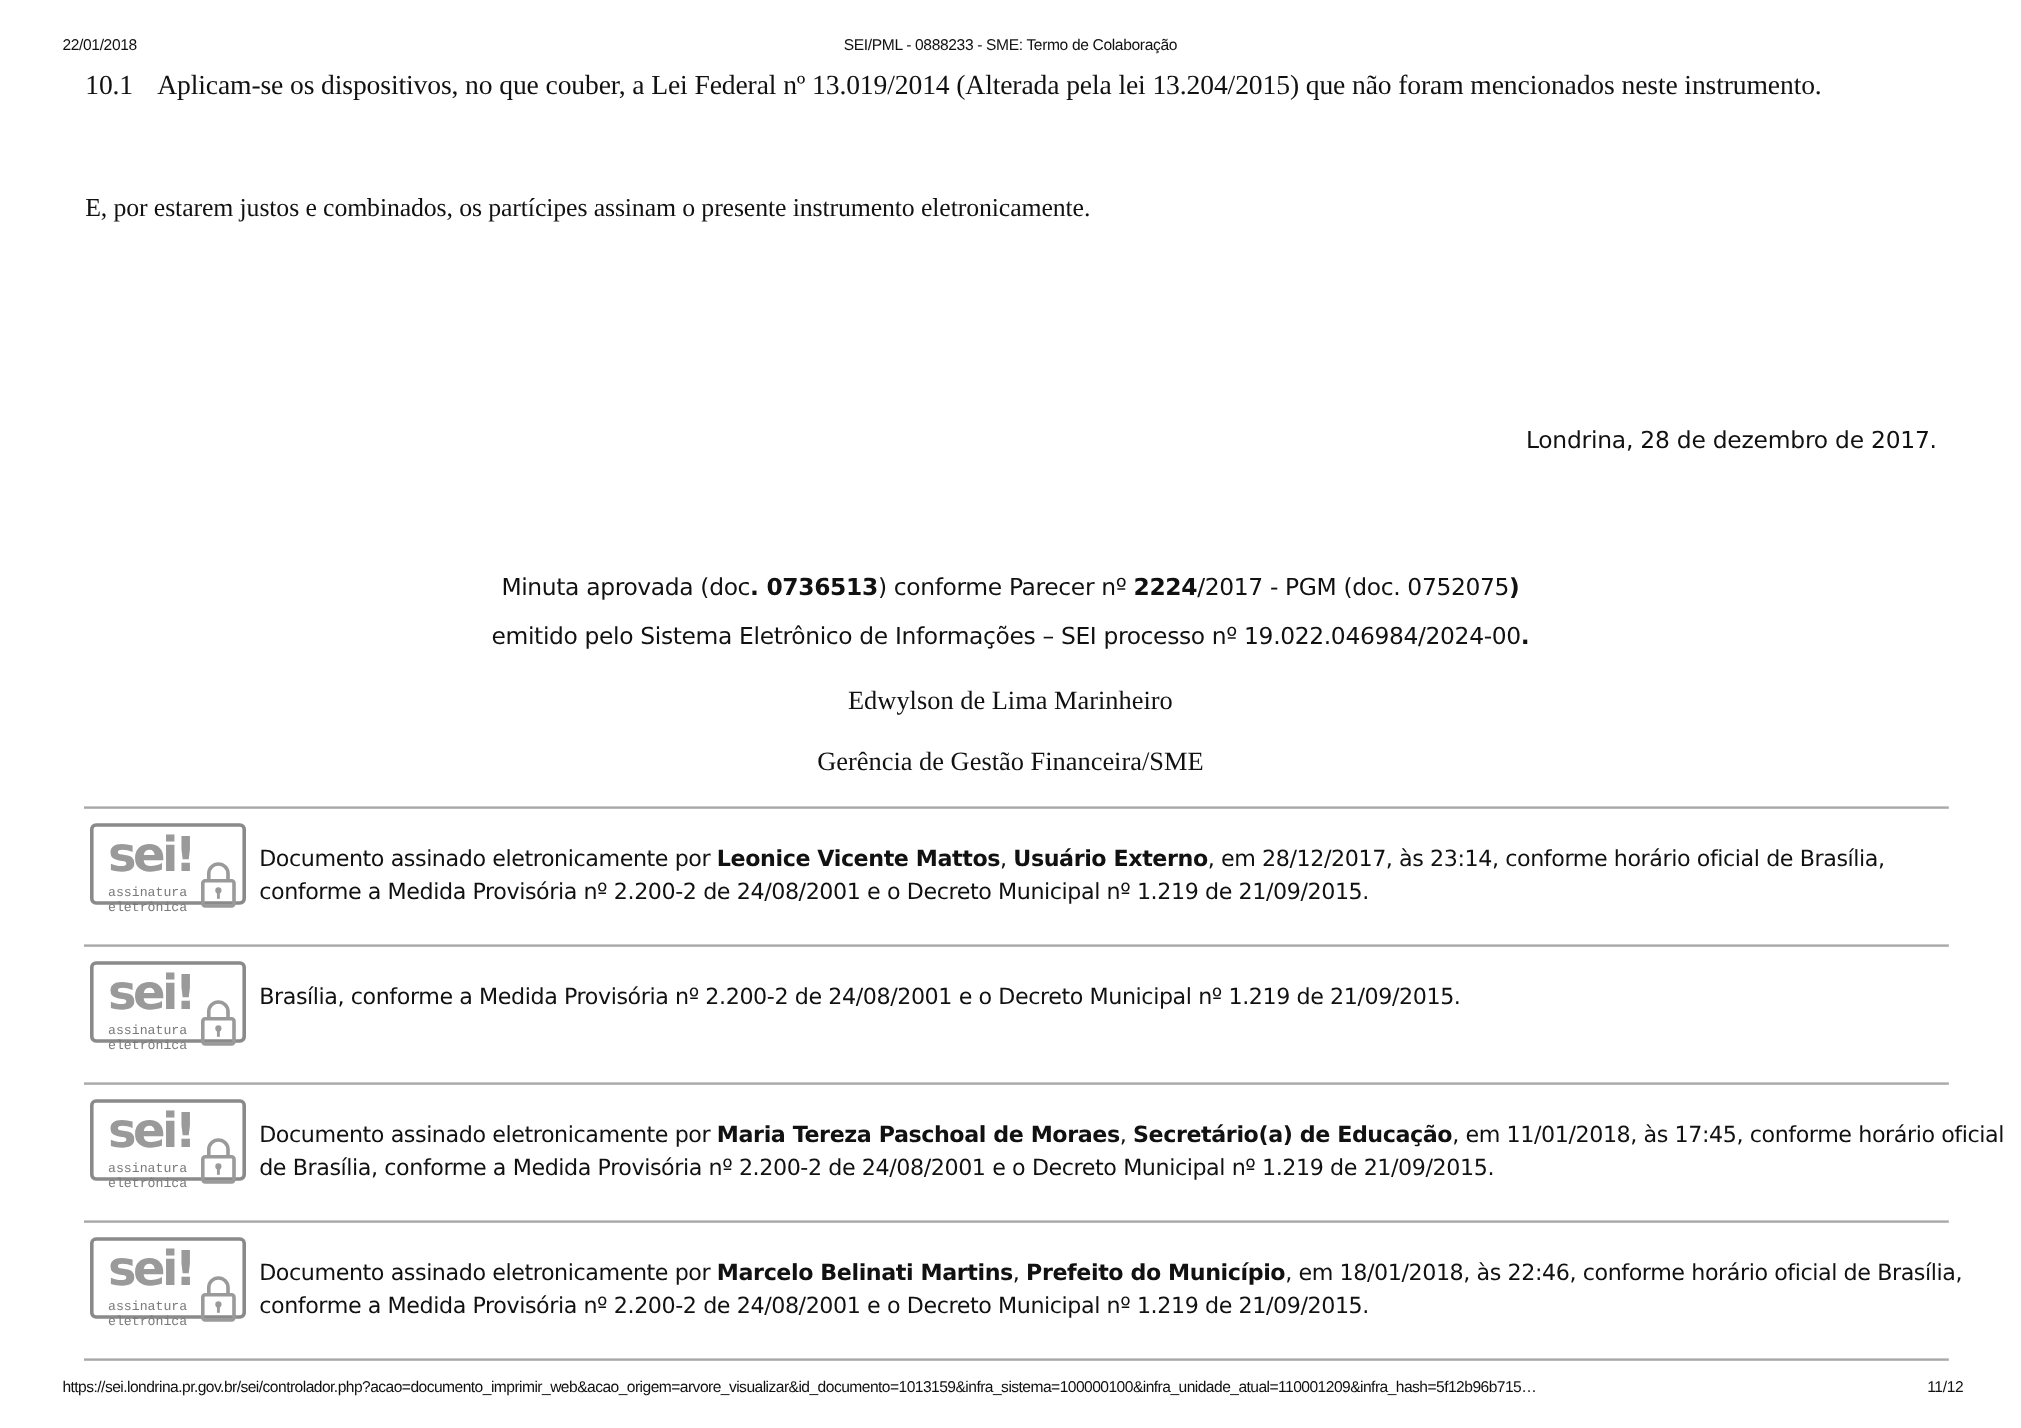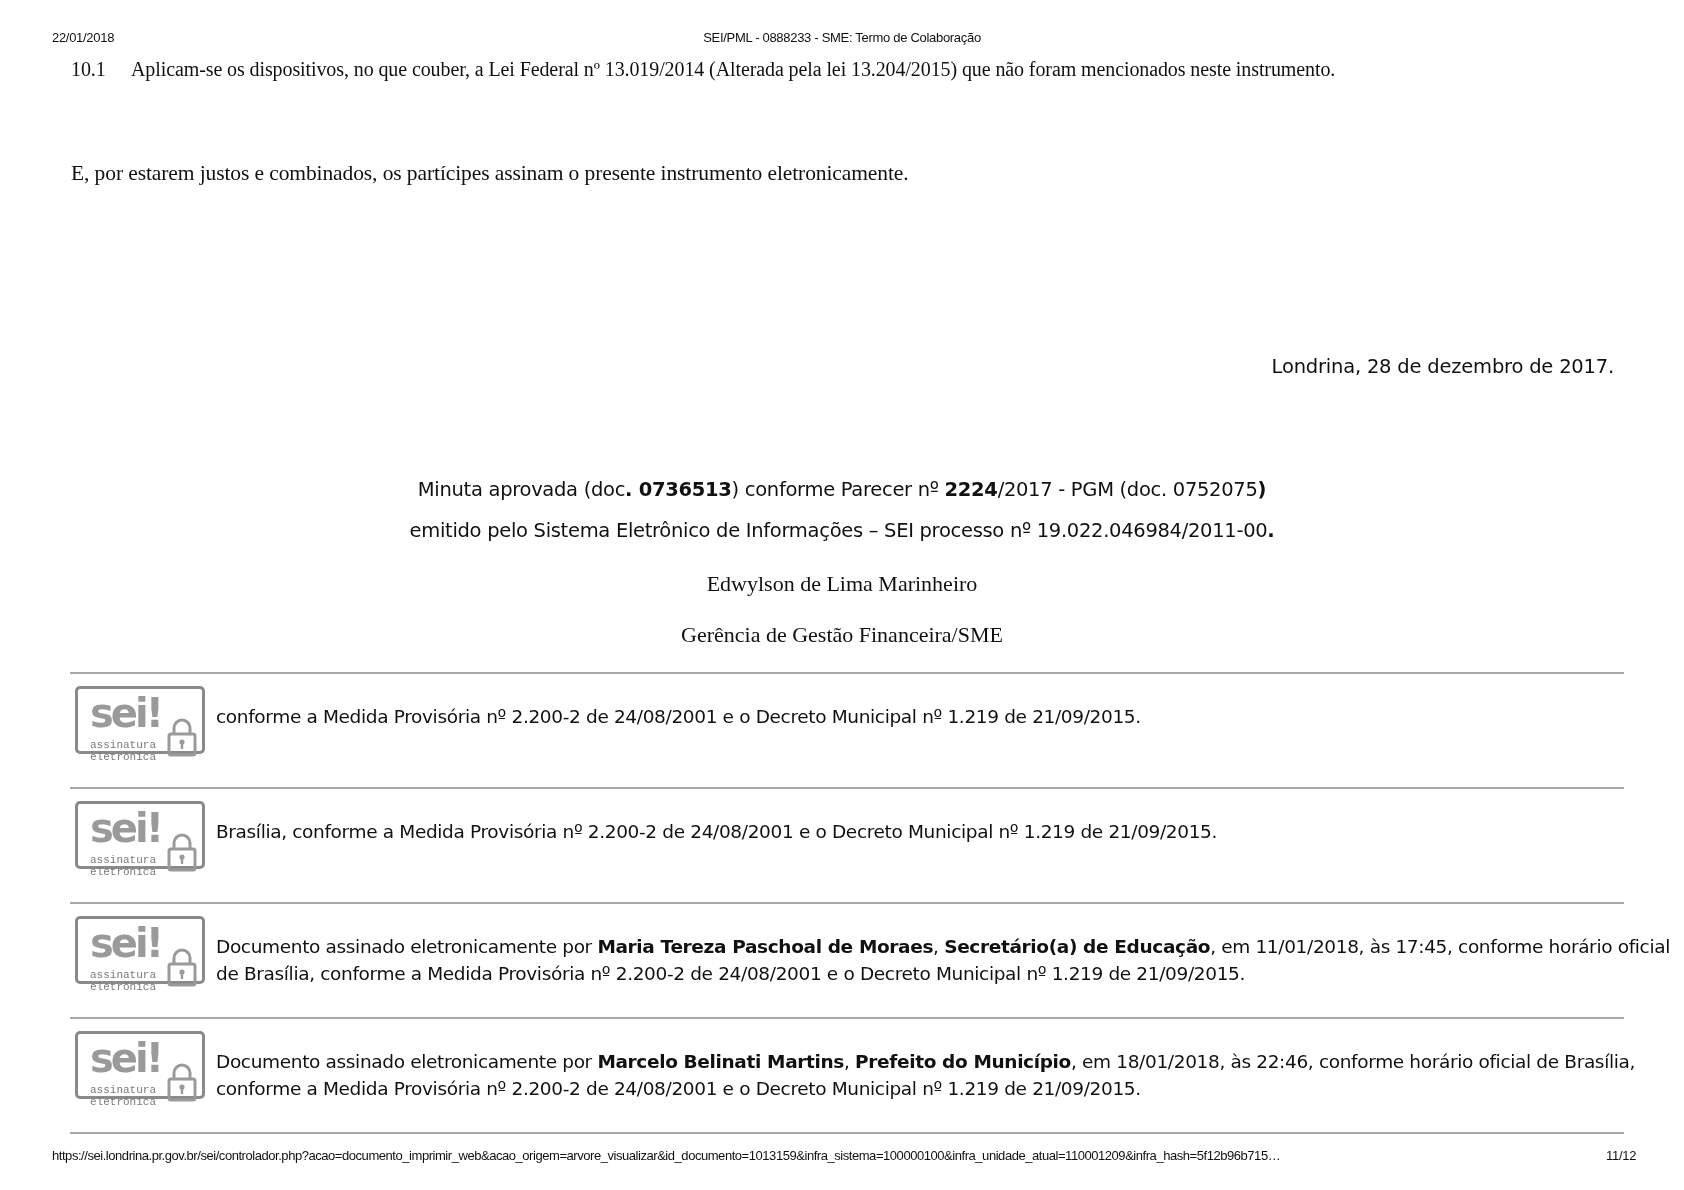--- a/index.html
+++ b/index.html
@@ -32,21 +32,21 @@
     }
     .calibri {
       font-family: "DejaVu Sans", sans-serif;
       color: #111;
     }
 
     .clause {
       position: absolute;
       left: 71px;
       top: 58px;
-      font-size: 20px;
+      font-size: 23px;
       white-space: nowrap;
       letter-spacing: -0.1px;
     }
     .clause .num { display: inline-block; width: 60px; }
 
     .closing {
       position: absolute;
       left: 71px;
       top: 161px;
       font-size: 21.5px;
@@ -154,41 +154,42 @@
 </div>
 
 <div class="closing serif">E, por estarem justos e combinados, os partícipes assinam o presente instrumento eletronicamente.</div>
 
 <div class="place-date calibri">Londrina, 28 de dezembro de 2017.</div>
 
 <div class="centered approval-1 calibri">
   <span>Minuta aprovada (doc</span><b>. 0736513</b><span>) conforme Parecer nº </span><b>2224</b><span>/2017 - PGM (doc. 0752075</span><b>)</b>
 </div>
 <div class="centered approval-2 calibri">
-  <span>emitido pelo Sistema Eletrônico de Informações – SEI processo nº 19.022.046984/2011-00</span><b>.</b>
+  <span>emitido pelo Sistema Eletrônico de Informações – SEI processo nº 19.022.046984/2024-00</span><b>.</b>
 </div>
 
 <div class="centered signer-name serif">Edwylson de Lima Marinheiro</div>
 <div class="centered signer-dept serif">Gerência de Gestão Financeira/SME</div>
 
 <div class="sig-area">
   <div class="sig-sep"></div>
 
   <div class="sig-block">
     <div class="sig-stamp">
       <span class="seal-word">sei!</span>
       <span class="seal-sub"><span>assinatura</span><br><span>eletrônica</span></span>
       <svg class="lock" viewBox="0 0 32 40">
         <path d="M8 18 V11 a8 8 0 0 1 16 0 V18" fill="none" stroke="#9a9a9a" stroke-width="3"></path>
         <rect x="3" y="17" width="26" height="21" rx="2" fill="none" stroke="#9a9a9a" stroke-width="3"></rect>
         <circle cx="16" cy="25" r="2.6" fill="#9a9a9a"></circle>
         <rect x="14.8" y="26" width="2.4" height="6" fill="#9a9a9a"></rect>
       </svg>
     </div>
     <div class="sig-text calibri">
+      <span class="line"><span>Documento assinado eletronicamente por </span><b>Leonice Vicente Mattos</b><span>, </span><b>Usuário Externo</b><span>, em 28/12/2017, às 23:14, conforme horário oficial de Brasília,</span></span>
       <span class="line">conforme a Medida Provisória nº 2.200-2 de 24/08/2001 e o Decreto Municipal nº 1.219 de 21/09/2015.</span>
     </div>
   </div>
   <div class="sig-sep"></div>
 
   <div class="sig-block">
     <div class="sig-stamp">
       <span class="seal-word">sei!</span>
       <span class="seal-sub"><span>assinatura</span><br><span>eletrônica</span></span>
       <svg class="lock" viewBox="0 0 32 40">

